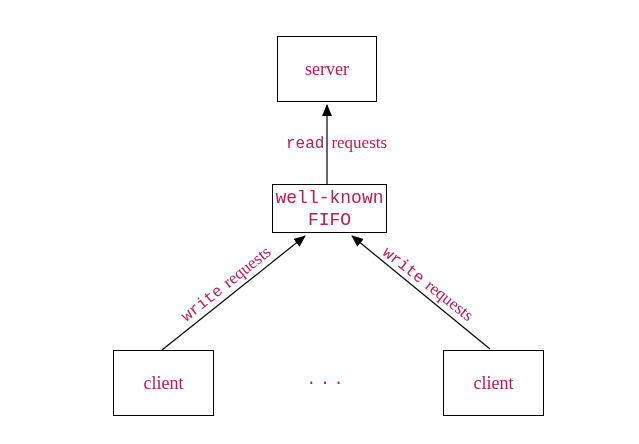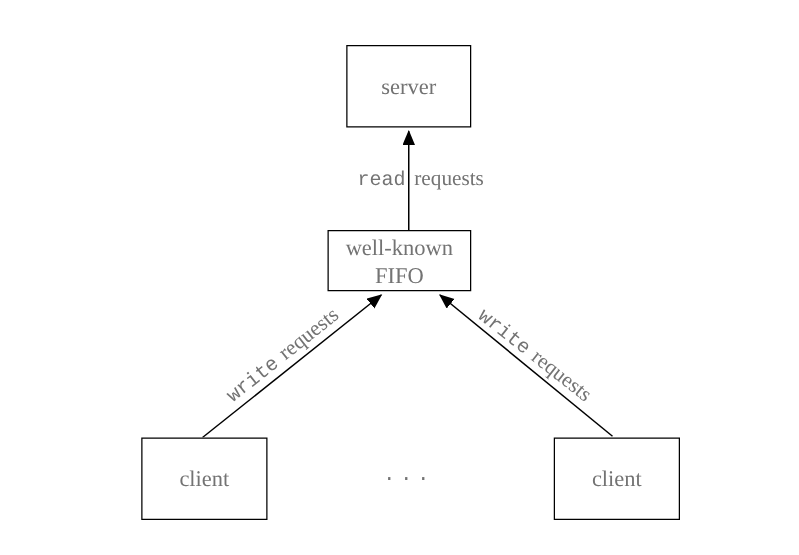--- a/index.html
+++ b/index.html
@@ -7,21 +7,21 @@
     padding: 0;
     background: #ffffff;
   }
   #canvas {
     position: relative;
     width: 639px;
     height: 444px;
     background: #ffffff;
     overflow: hidden;
     font-family: "Liberation Serif", serif;
-    color: #737373;
+    color: #be185d;
   }
   #wires {
     position: absolute;
     left: 0;
     top: 0;
     width: 639px;
     height: 444px;
   }
   .node-box {
     position: absolute;
@@ -30,21 +30,21 @@
     display: flex;
     flex-direction: column;
     align-items: center;
     justify-content: center;
     text-align: center;
     font-size: 18px;
     line-height: 22px;
     box-sizing: border-box;
   }
   .box-server { left: 277px; top: 36px;  width: 100px; height: 66px; }
-  .box-fifo   { left: 262px; top: 184px; width: 115px; height: 49px; }
+  .box-fifo   { left: 272px; top: 184px; width: 115px; height: 49px; font-family: Liberation Mono, monospace; }
   .box-client-left  { left: 113px; top: 350px; width: 101px; height: 66px; }
   .box-client-right { left: 443px; top: 350px; width: 101px; height: 66px; }
 
   .mono  { font-family: "Liberation Mono", "DejaVu Sans Mono", monospace; font-size: 16px; }
   .serif { font-family: "Liberation Serif", serif; font-size: 17px; }
 
   .edge-label {
     position: absolute;
     display: flex;
     align-items: baseline;

